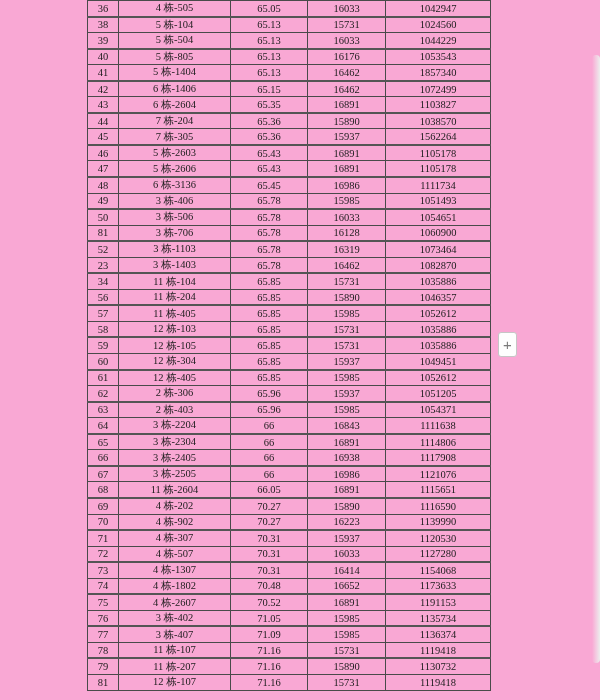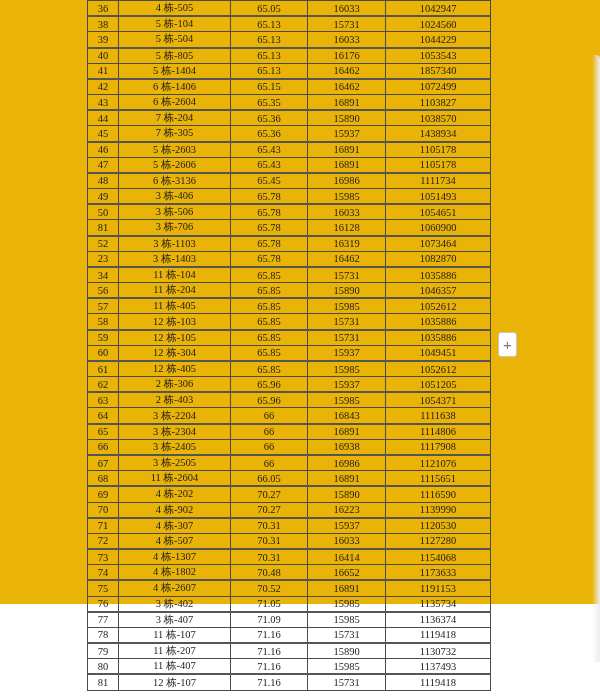--- a/index.html
+++ b/index.html
@@ -7,22 +7,22 @@
     padding: 0;
     width: 600px;
     height: 700px;
     background: #ffffff;
     overflow: hidden;
     font-family: "Liberation Serif", "DejaVu Serif", serif;
   }
   .page {
     position: relative;
     width: 600px;
-    height: 604px;
-    background: #eab308;
+    height: 700px;
+    background: #f9a8d4;
   }
   table.price-table {
     position: absolute;
     left: 87px;
     top: 0;
     width: 403px;
     height: 691px;
     border-collapse: collapse;
     table-layout: fixed;
   }
@@ -136,21 +136,21 @@
       <td>7 栋-204</td>
       <td>65.36</td>
       <td>15890</td>
       <td>1038570</td>
     </tr>
         <tr>
       <td>45</td>
       <td>7 栋-305</td>
       <td>65.36</td>
       <td>15937</td>
-      <td>1438934</td>
+      <td>1562264</td>
     </tr>
         <tr>
       <td>46</td>
       <td>5 栋-2603</td>
       <td>65.43</td>
       <td>16891</td>
       <td>1105178</td>
     </tr>
         <tr>
       <td>47</td>
@@ -370,27 +370,20 @@
       <td>1119418</td>
     </tr>
         <tr>
       <td>79</td>
       <td>11 栋-207</td>
       <td>71.16</td>
       <td>15890</td>
       <td>1130732</td>
     </tr>
         <tr>
-      <td>80</td>
-      <td>11 栋-407</td>
-      <td>71.16</td>
-      <td>15985</td>
-      <td>1137493</td>
-    </tr>
-        <tr>
       <td>81</td>
       <td>12 栋-107</td>
       <td>71.16</td>
       <td>15731</td>
       <td>1119418</td>
     </tr>
       </tbody>
   </table>
 
   <div class="add-button">+</div>

